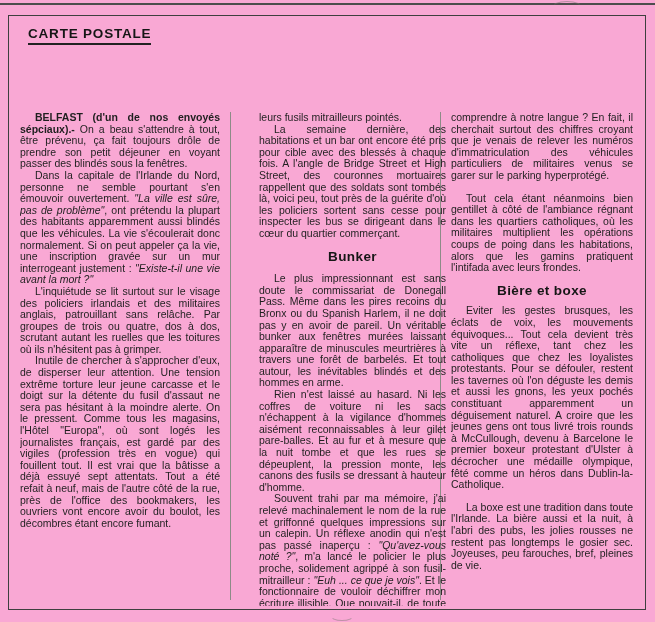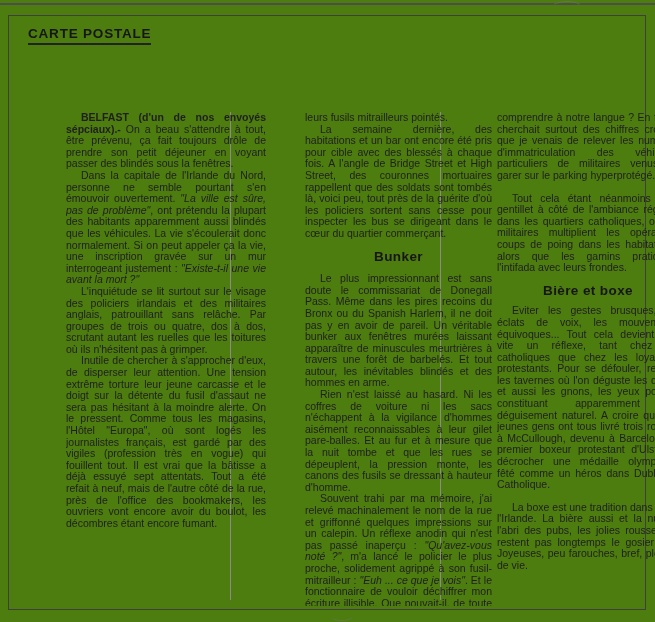--- a/index.html
+++ b/index.html
@@ -1,36 +1,36 @@
 <!DOCTYPE html>
 <html><head>
 <meta charset="utf-8">
 <style>
   html,body{margin:0;padding:0;}
   body{background:#d8d6d2;}
   .page{
     position:relative;width:655px;height:622px;margin:0 auto;
-    background:#4d7c0f;overflow:hidden;
+    background:#f9a8d4;overflow:hidden;
     font-family:"Liberation Sans",sans-serif;color:#1f1f1f;
   }
   .topline{position:absolute;left:0;top:3px;width:655px;height:2px;background:#4d4d4d;}
   .frame{position:absolute;left:8px;top:15px;width:636px;height:593px;border:1.5px solid #3f3f3f;}
   .kicker{
     position:absolute;left:28px;top:26px;
     font-size:13.5px;font-weight:bold;letter-spacing:0.8px;
     border-bottom:2.5px solid #222;padding-bottom:2px;color:#161616;
   }
   .title{
     position:absolute;left:22px;top:49px;width:618px;
     font-size:52px;font-weight:300;line-height:1;letter-spacing:0.5px;
     white-space:nowrap;color:#242424;
   }
   .col{
     position:absolute;top:112px;height:494px;overflow:hidden;
-    font-size:10.5px;line-height:11.6px;text-align:justify;margin-left:46px;
+    font-size:10.5px;line-height:11.6px;text-align:justify;
   }
   .col1{left:20px;width:200px;}
   .col2{left:259px;width:187px;}
   .col3{left:451px;width:182px;}
   .vrule{position:absolute;top:112px;width:1px;height:488px;background:#8d8b87;}
   .vrule.r1{left:230px;}
   .vrule.r2{left:440px;}
   .para{margin:0;}
   .indent{text-indent:15px;}
   .gap{margin-top:11px;}

